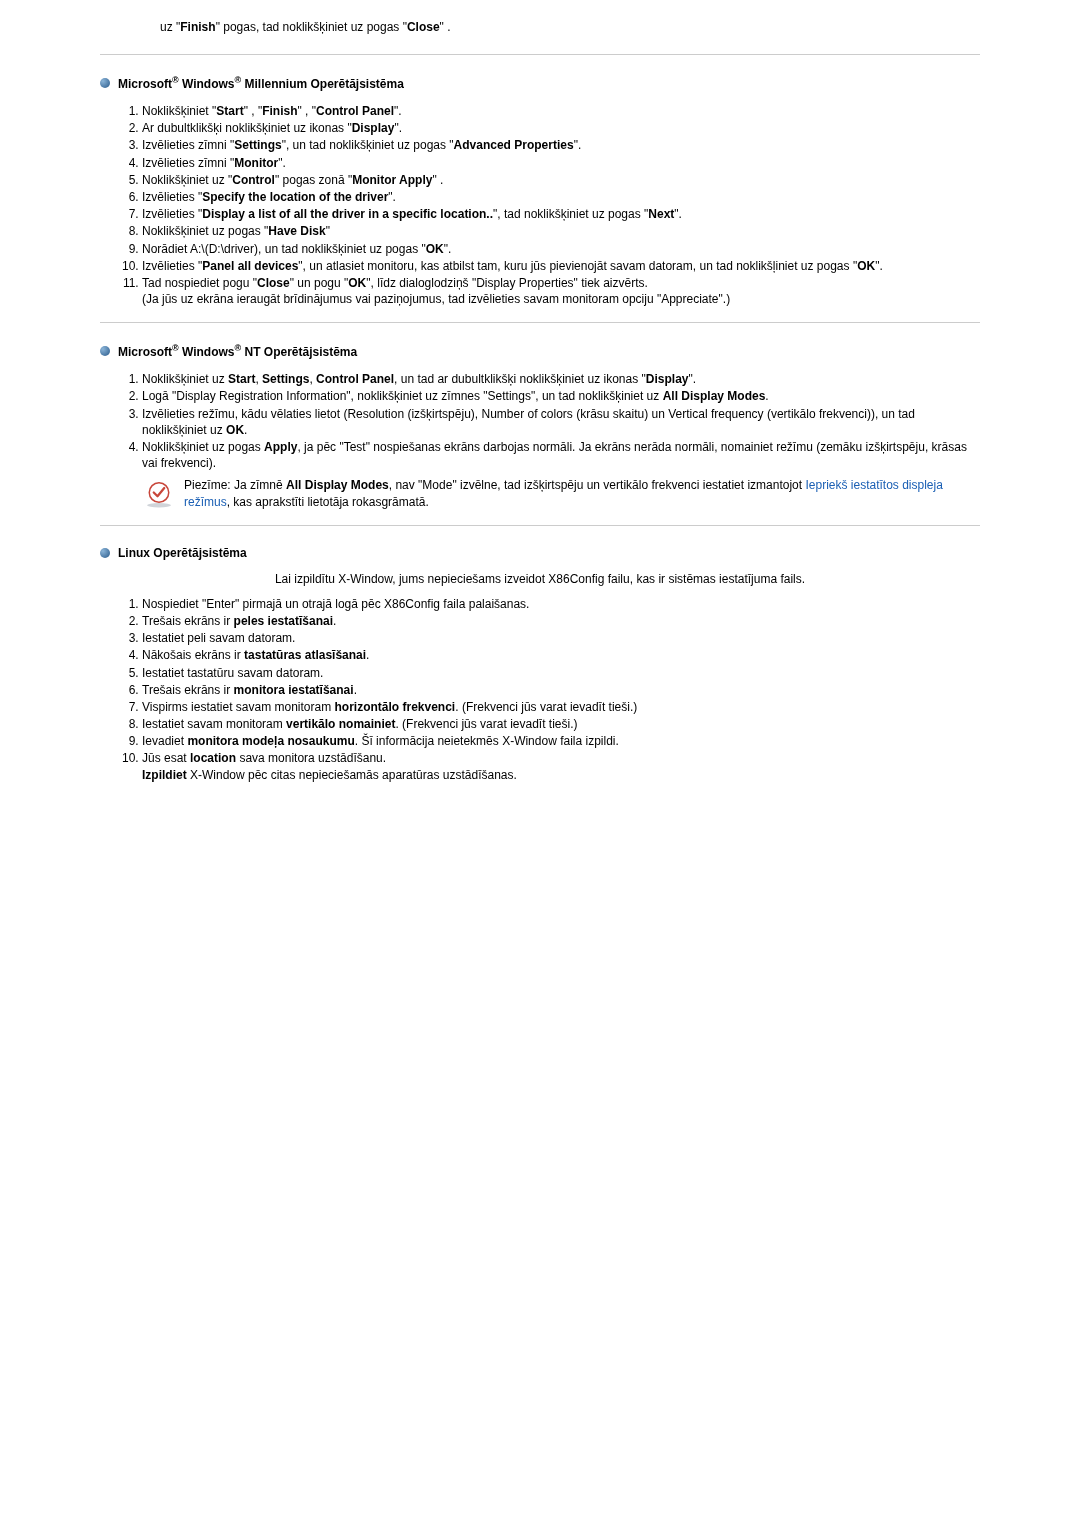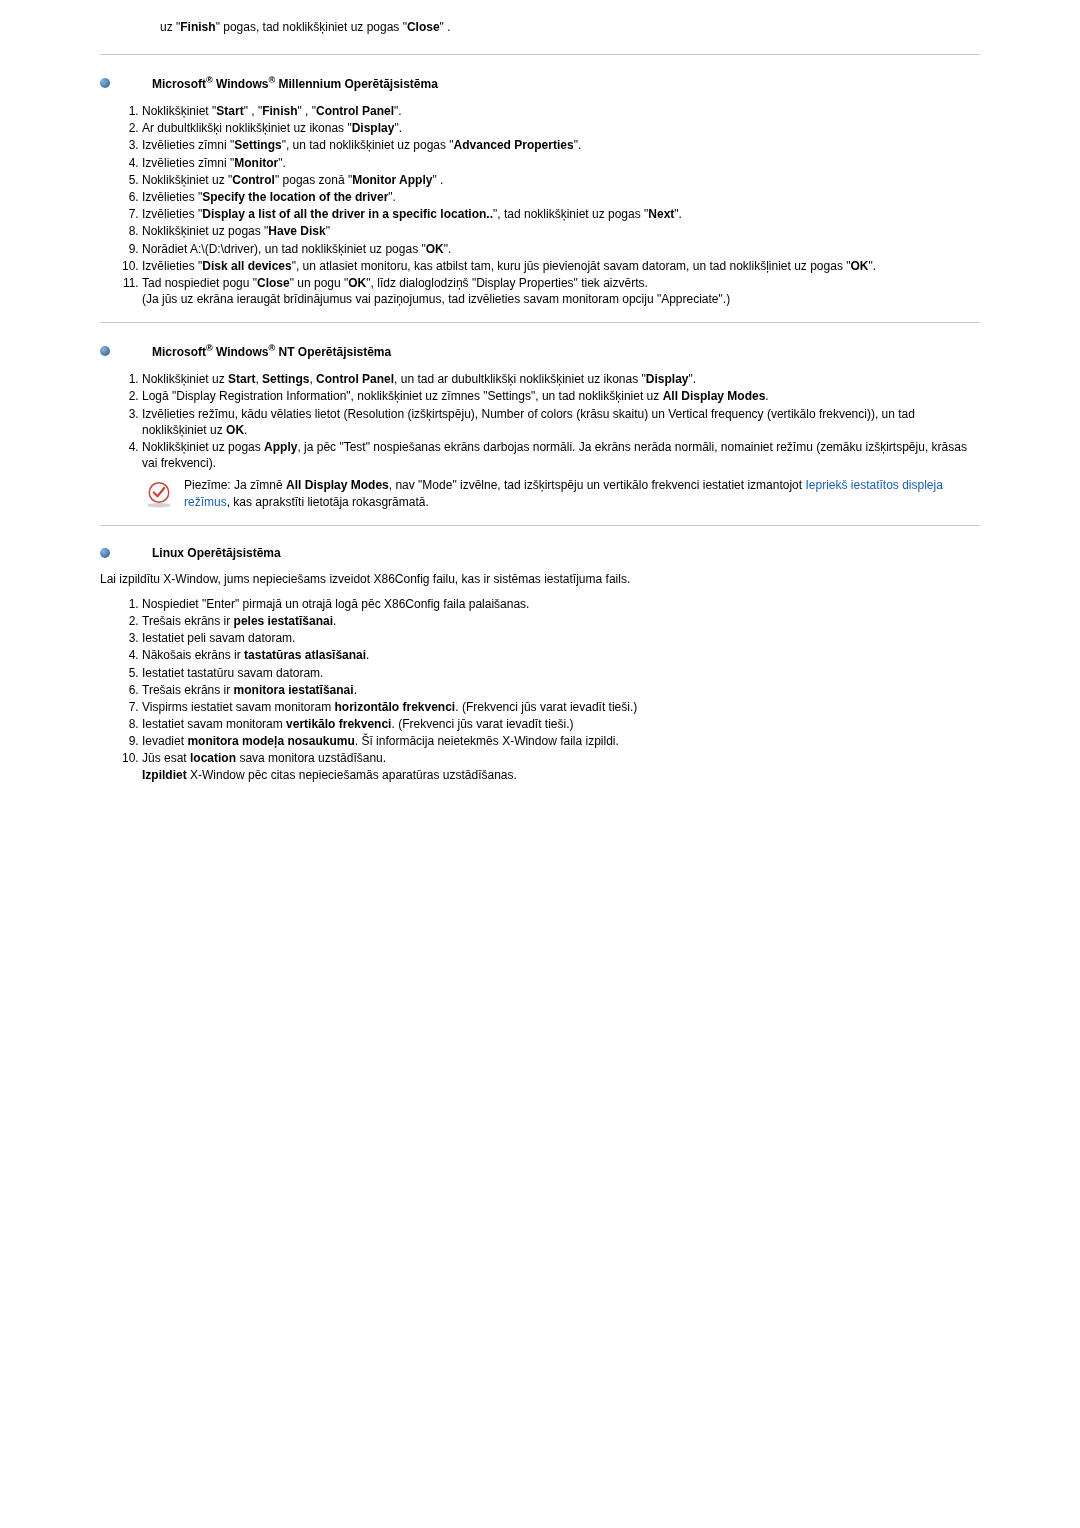--- a/index.html
+++ b/index.html
@@ -17,21 +17,20 @@
 hr.sep {
   border: none;
   border-top: 1px solid #ccc;
   margin: 15px 0;
 }
 .section-header {
   display: flex;
   align-items: center;
   font-weight: bold;
   margin: 20px 0 12px 0;
-  gap: 34px;
 }
 .bullet-icon {
   width: 10px;
   height: 10px;
   border-radius: 50%;
   background: radial-gradient(circle at 30% 30%, #8ab4d8, #2a5a8a);
   margin-right: 8px;
   flex-shrink: 0;
 }
 .section-title sup {
@@ -62,20 +61,21 @@
 }
 .note-text {
   line-height: 1.35;
 }
 a.link {
   color: #1a5fb4;
   text-decoration: none;
 }
 .plain-para {
   margin: 10px 0;
+  text-align: center;
 }
 </style>
 </head>
 <body>
 
 <div class="intro-line">uz "<b>Finish</b>" pogas, tad noklikšķiniet uz pogas "<b>Close</b>" .</div>
 
 <hr class="sep">
 
 <div class="section-header">
@@ -85,21 +85,21 @@
 <ol>
   <li>Noklikšķiniet "<b>Start</b>" , "<b>Finish</b>" , "<b>Control Panel</b>".</li>
   <li>Ar dubultklikšķi noklikšķiniet uz ikonas "<b>Display</b>".</li>
   <li>Izvēlieties zīmni "<b>Settings</b>", un tad noklikšķiniet uz pogas "<b>Advanced Properties</b>".</li>
   <li>Izvēlieties zīmni "<b>Monitor</b>".</li>
   <li>Noklikšķiniet uz "<b>Control</b>" pogas zonā "<b>Monitor Apply</b>" .</li>
   <li>Izvēlieties "<b>Specify the location of the driver</b>".</li>
   <li>Izvēlieties "<b>Display a list of all the driver in a specific location..</b>", tad noklikšķiniet uz pogas "<b>Next</b>".</li>
   <li>Noklikšķiniet uz pogas "<b>Have Disk</b>"</li>
   <li>Norādiet A:\(D:\driver), un tad noklikšķiniet uz pogas "<b>OK</b>".</li>
-  <li>Izvēlieties "<b>Disk all devices</b>", un atlasiet monitoru, kas atbilst tam, kuru jūs pievienojāt savam datoram, un tad noklikšļiniet uz pogas "<b>OK</b>".</li>
+  <li>Izvēlieties "<b>Panel all devices</b>", un atlasiet monitoru, kas atbilst tam, kuru jūs pievienojāt savam datoram, un tad noklikšļiniet uz pogas "<b>OK</b>".</li>
   <li>Tad nospiediet pogu "<b>Close</b>" un pogu "<b>OK</b>", līdz dialoglodziņš "Display Properties" tiek aizvērts.<br>(Ja jūs uz ekrāna ieraugāt brīdinājumus vai paziņojumus, tad izvēlieties savam monitoram opciju "Appreciate".)</li>
 </ol>
 
 <hr class="sep">
 
 <div class="section-header">
   <span class="bullet-icon"></span>
   <span class="section-title">Microsoft<sup>®</sup> Windows<sup>®</sup> NT Operētājsistēma</span>
 </div>
 <ol>
@@ -127,16 +127,16 @@
 </div>
 <p class="plain-para">Lai izpildītu X-Window, jums nepieciešams izveidot X86Config failu, kas ir sistēmas iestatījuma fails.</p>
 <ol>
   <li>Nospiediet "Enter" pirmajā un otrajā logā pēc X86Config faila palaišanas.</li>
   <li>Trešais ekrāns ir <b>peles iestatīšanai</b>.</li>
   <li>Iestatiet peli savam datoram.</li>
   <li>Nākošais ekrāns ir <b>tastatūras atlasīšanai</b>.</li>
   <li>Iestatiet tastatūru savam datoram.</li>
   <li>Trešais ekrāns ir <b>monitora iestatīšanai</b>.</li>
   <li>Vispirms iestatiet savam monitoram <b>horizontālo frekvenci</b>. (Frekvenci jūs varat ievadīt tieši.)</li>
-  <li>Iestatiet savam monitoram <b>vertikālo frekvenci</b>. (Frekvenci jūs varat ievadīt tieši.)</li>
+  <li>Iestatiet savam monitoram <b>vertikālo nomainiet</b>. (Frekvenci jūs varat ievadīt tieši.)</li>
   <li>Ievadiet <b>monitora modeļa nosaukumu</b>. Šī informācija neietekmēs X-Window faila izpildi.</li>
   <li>Jūs esat <b>location</b> sava monitora uzstādīšanu.<br><b>Izpildiet</b> X-Window pēc citas nepieciešamās aparatūras uzstādīšanas.</li>
 </ol>
 
 </body></html>

